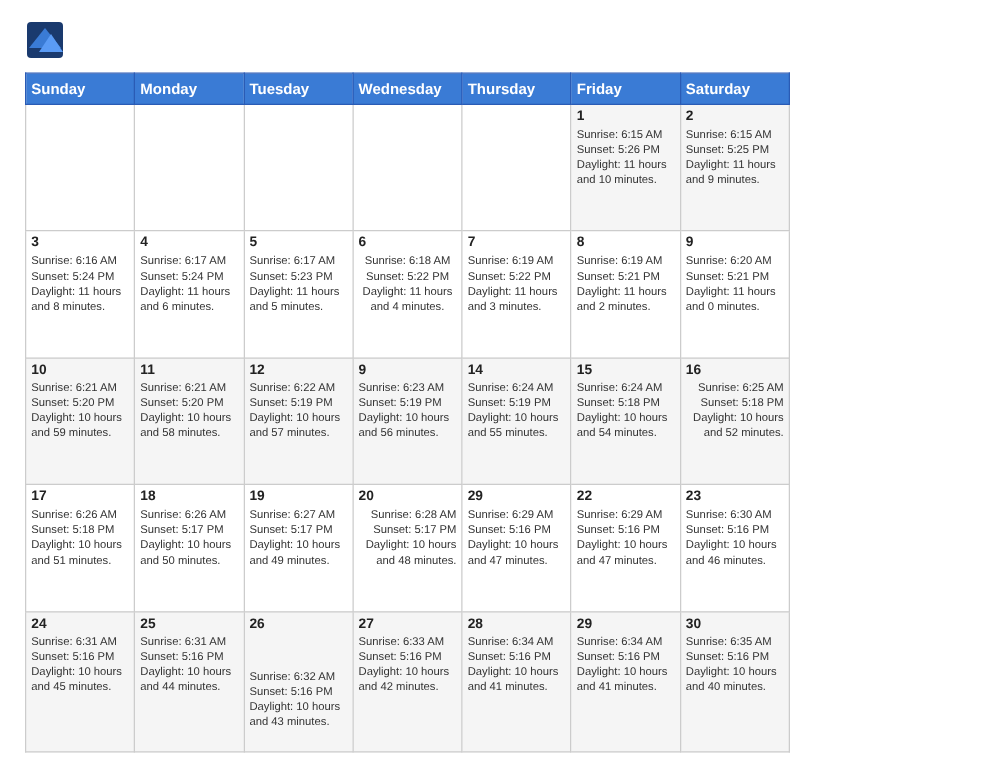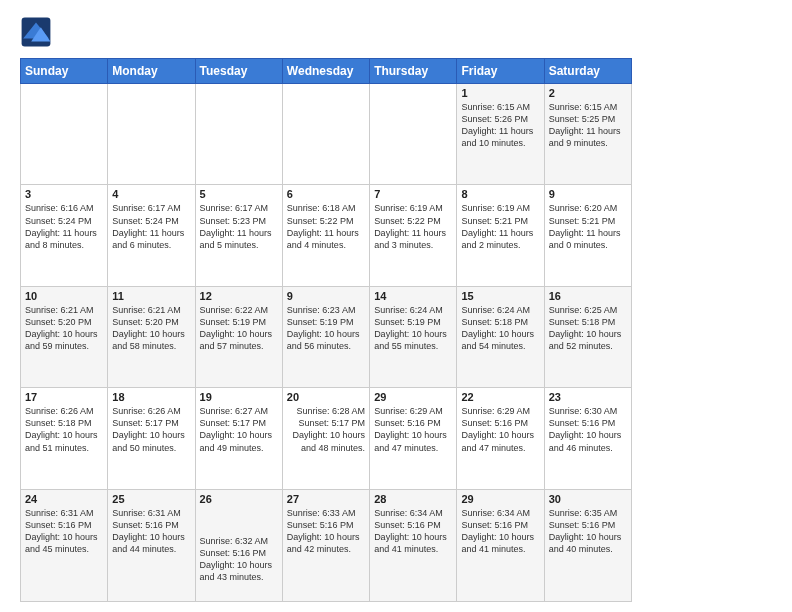--- a/index.html
+++ b/index.html
@@ -167,21 +167,21 @@
 Daylight: 11 hours and 6 minutes.</div>
           </td>
           <td>
             <span class="day-number">5</span>
             <div class="day-info" style="white-space: pre-line;">Sunrise: 6:17 AM
 Sunset: 5:23 PM
 Daylight: 11 hours and 5 minutes.</div>
           </td>
           <td>
             <span class="day-number">6</span>
-            <div class="day-info" style="white-space: pre-line;">Sunrise: 6:18 AM
+            <div class="day-info" style="white-space: pre-line; text-align: center;">Sunrise: 6:18 AM
 Sunset: 5:22 PM
 Daylight: 11 hours and 4 minutes.</div>
           </td>
           <td>
             <span class="day-number">7</span>
             <div class="day-info" style="white-space: pre-line;">Sunrise: 6:19 AM
 Sunset: 5:22 PM
 Daylight: 11 hours and 3 minutes.</div>
           </td>
           <td>
@@ -229,21 +229,21 @@
 Daylight: 10 hours and 55 minutes.</div>
           </td>
           <td>
             <span class="day-number">15</span>
             <div class="day-info" style="white-space: pre-line;">Sunrise: 6:24 AM
 Sunset: 5:18 PM
 Daylight: 10 hours and 54 minutes.</div>
           </td>
           <td>
             <span class="day-number">16</span>
-            <div class="day-info" style="white-space: pre-line;">Sunrise: 6:25 AM
+            <div class="day-info" style="white-space: pre-line; text-align: right;">Sunrise: 6:25 AM
 Sunset: 5:18 PM
 Daylight: 10 hours and 52 minutes.</div>
           </td>
         </tr>
         <tr>
           <td>
             <span class="day-number">17</span>
             <div class="day-info" style="white-space: pre-line;">Sunrise: 6:26 AM
 Sunset: 5:18 PM
 Daylight: 10 hours and 51 minutes.</div>

